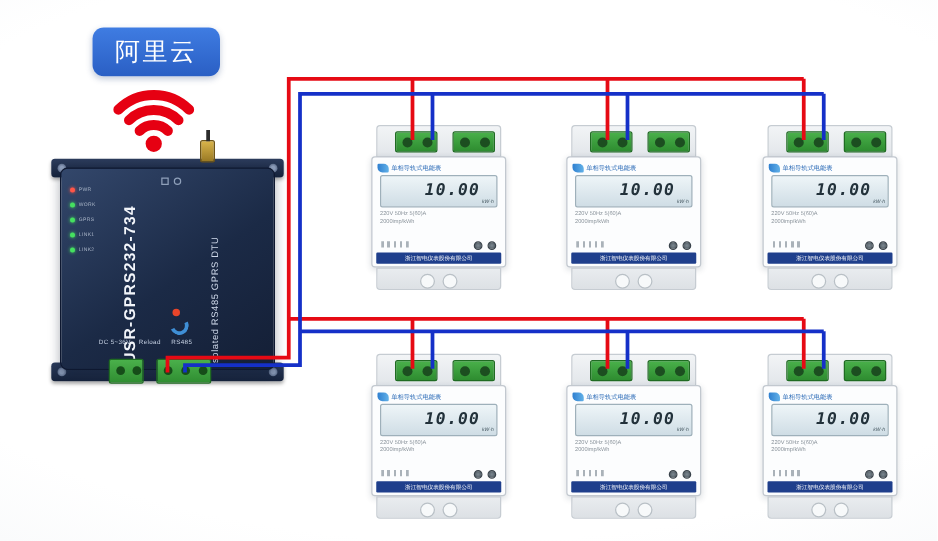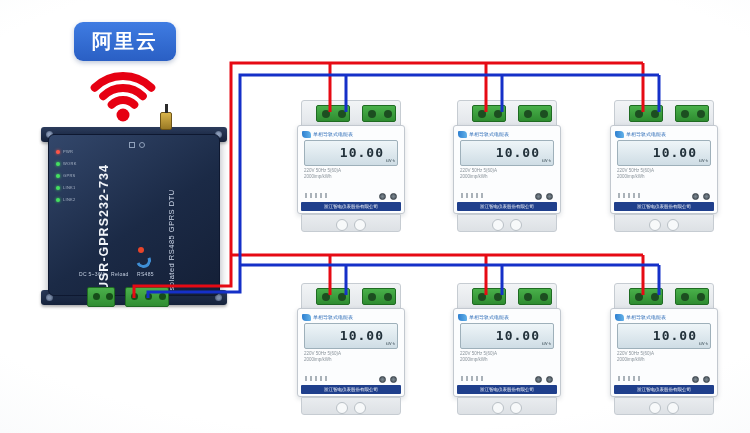--- a/index.html
+++ b/index.html
@@ -2,21 +2,21 @@
 <html><head>
 <meta charset="utf-8">
 <style>
   * { margin:0; padding:0; box-sizing:border-box; }
   html,body { width:750px; height:433px; font-family:"Liberation Sans","DejaVu Sans",sans-serif; }
   .stage { position:relative; width:750px; height:433px; overflow:hidden;
            background: radial-gradient(120% 100% at 50% 45%, #ffffff 55%, #eff2f5 100%); }
 
   
   .bubble { position:absolute; z-index:20; background:linear-gradient(#3f7ce2,#2a5fc4);
-            color:#fff; font-size:20px; font-weight:bold; letter-spacing:2px;
+            color:#fff; font-size:20px; font-weight:normal; letter-spacing:2px;
             padding:6px 18px; border-radius:9px; box-shadow:0 2px 5px rgba(30,60,120,.28); }
 
   
   .wifi { position:absolute; left:84px; top:58px; z-index:8; }
 
   
   .dtu { position:absolute; left:48px; top:134px; width:172px; height:162px; z-index:6; }
   .flange { position:absolute; left:-7px; right:-7px; height:15px;
             background:linear-gradient(#2c3c5c,#16233c); border-radius:3px;
             box-shadow:0 2px 3px rgba(0,0,0,.3); }
@@ -74,21 +74,21 @@
   .tb::before { content:""; position:absolute; left:5px; top:4px; width:8px; height:8px;
             border-radius:50%; background:#1c4e20; box-shadow:16px 0 0 #1c4e20; }
   .m-face { position:absolute; top:25px; left:0; right:0; height:89px; background:#fcfdfe;
             border:1px solid #c2c8cf; border-radius:3px; box-shadow:0 2px 5px rgba(20,40,60,.15);
             padding:3px 4px 0; }
   .m-brand { display:flex; align-items:center; gap:2px; height:10px; }
   .m-logo { width:9px; height:7px; flex:0 0 auto;
             background:linear-gradient(90deg,#2e7fd0,#62b1e8); border-radius:1px 4px 1px 4px; }
   .m-header { font-size:5px; color:#2e6db8; white-space:nowrap; overflow:hidden; }
   .m-lcd { position:relative; margin:1px 2px 2px; height:26px; border:1px solid #9eb0ba; border-radius:2px;
-            background:linear-gradient(#eef5f8,#cfdde5); }
+            background:linear-gradient(#eef5f8,#cfdde5);font-style:italic; }
   .m-lcd .digits { position:absolute; right:13px; top:4px; font-family:"DejaVu Sans Mono",monospace;
             font-weight:bold; font-size:13px; color:#22313a; letter-spacing:1px; }
   .m-lcd .unit { position:absolute; right:2px; bottom:2px; font-size:4px; color:#44565f; }
   .m-spec { font-size:4.5px; color:#8a939b; line-height:1.3; padding:0 2px; white-space:nowrap; overflow:hidden; }
   .m-marks { position:absolute; left:7px; bottom:15px; width:22px; height:5px;
             background:repeating-linear-gradient(90deg,#aab2b9 0 2px,transparent 2px 5px); }
   .m-ctrl { position:absolute; right:7px; bottom:13px; display:flex; gap:4px; }
   .m-ctrl i { width:7px; height:7px; border-radius:50%; border:1px solid #39424a;
             background:radial-gradient(#7c8891,#4a545c); display:block; }
   .m-company { position:absolute; left:3px; right:3px; bottom:2px; height:9px; border-radius:1px;

